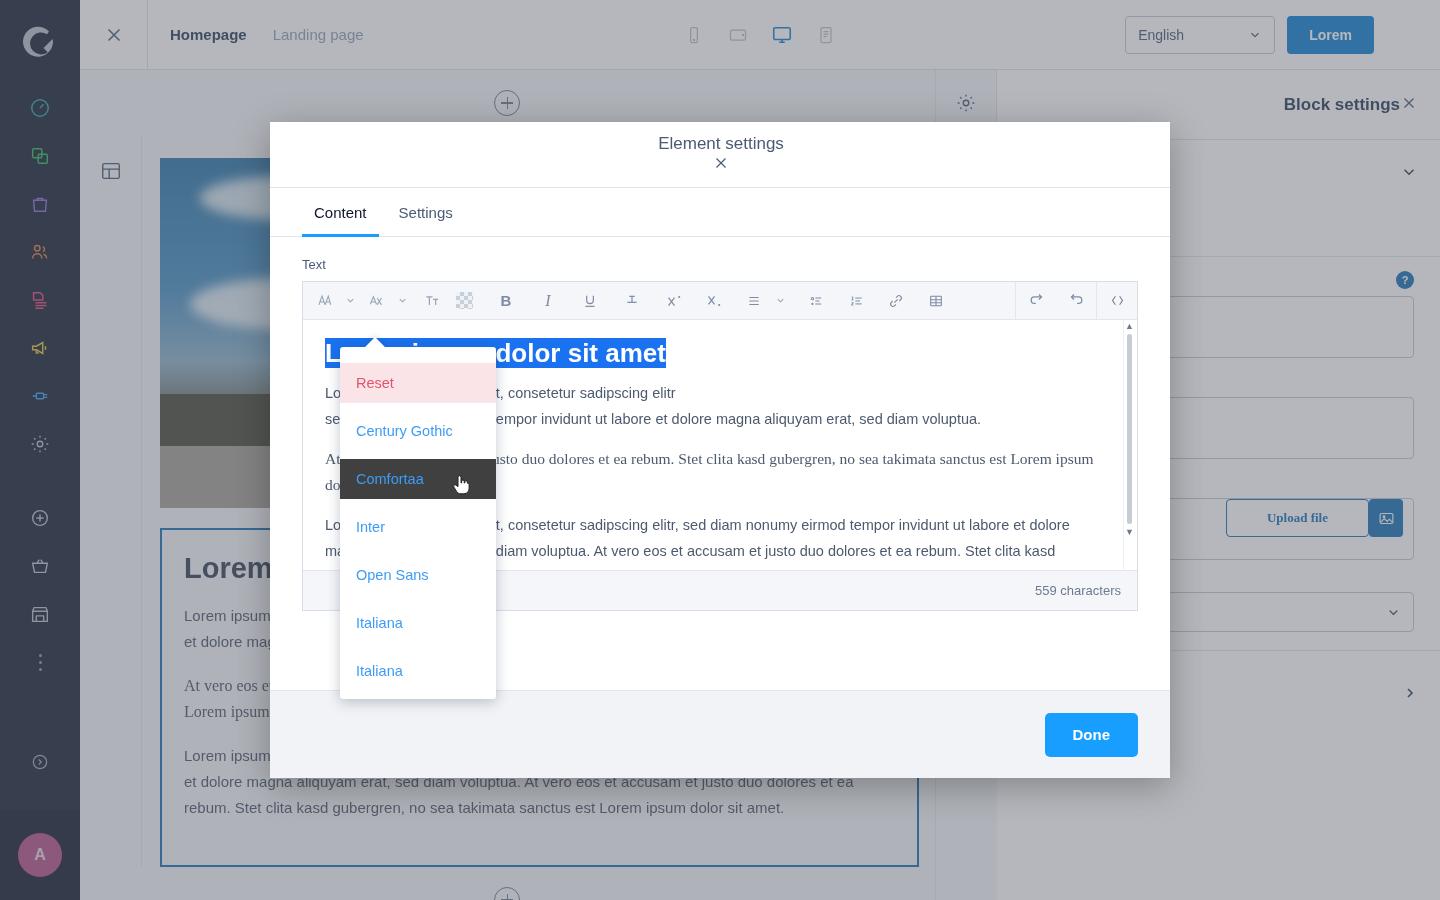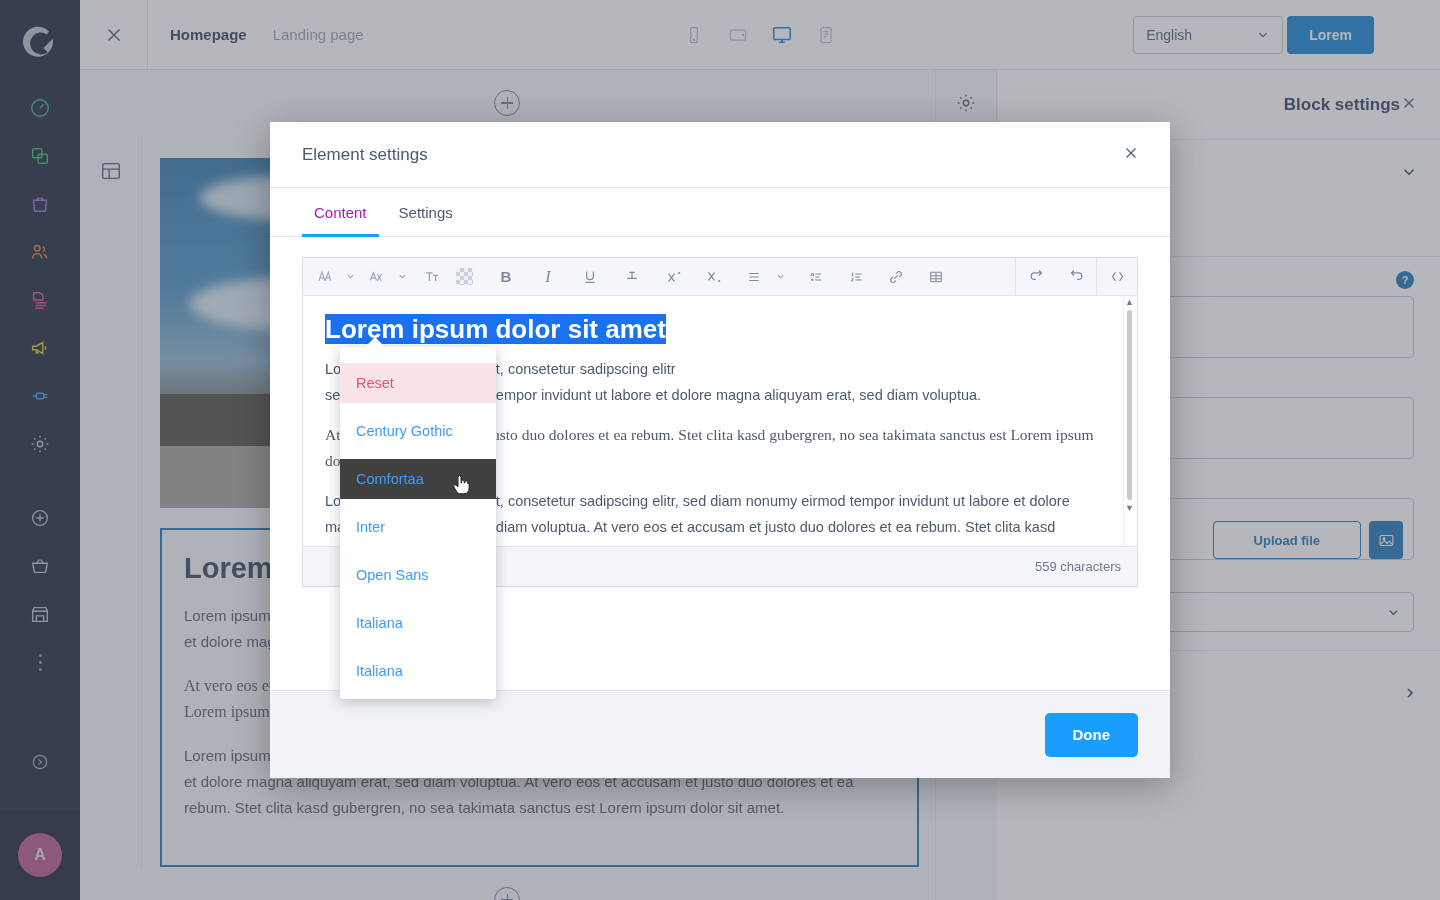--- a/index.html
+++ b/index.html
@@ -40,21 +40,21 @@
   .tb-close {
     width: 68px; height: 70px; display: flex; align-items: center; justify-content: center;
     border-right: 1px solid #dfe3e8; cursor: pointer; color: #4a5b75;
   }
   .tb-tabs { display: flex; align-items: center; gap: 26px; padding-left: 22px; }
   .tb-tab { font-size: 15px; color: #95a0b3; cursor: pointer; }
   .tb-tab.active { color: #2c3e5d; font-weight: 700; }
   .tb-devices { position: absolute; left: 50%; transform: translateX(-50%); display: flex; gap: 14px; }
   .dev-btn { width: 30px; height: 30px; display: flex; align-items: center; justify-content: center; cursor: pointer; color: #b6bfcc; }
   .dev-btn.active { color: #0f80d3; }
-  .tb-right { margin-left: auto; display: flex; align-items: flex-end; gap: 4px; padding-right: 66px; }
+  .tb-right { margin-left: auto; display: flex; align-items: flex-end; gap: 12px; padding-right: 66px; }
   .lang-select {
     width: 150px; height: 38px; border: 1px solid #c2cad6; border-radius: 4px;
     display: flex; align-items: center; justify-content: space-between;
     padding: 0 12px; font-size: 14px; color: #4a5b75; background: #fff; cursor: pointer;
   }
   .save-btn {
     height: 38px; padding: 0 22px; background: #0f80d3; color: #fff;
     border: none; border-radius: 4px; font-size: 14px; font-weight: 700; cursor: pointer;
     font-family: inherit;
   }
@@ -125,21 +125,21 @@
   .rp-input {
     width: 100%; height: 62px; border: 1px solid #c2cad6; border-radius: 4px; background: #fff;
   }
   .rp-input.sm { height: 40px; display:flex; align-items:center; justify-content:flex-end; padding-right:12px;}
   .help-dot {
     width: 18px; height: 18px; border-radius: 50%; background: #1a72b8; color: #fff;
     font-size: 11px; font-weight: 700; display: flex; align-items: center; justify-content: center; cursor: pointer;
   }
   .upload-row {
     border: 1px solid #c2cad6; border-radius: 4px; height: 62px; display: flex;
-    align-items: flex-end; justify-content: flex-end; gap: 8px; padding: 0 10px;
+    align-items: flex-start; justify-content: flex-end; gap: 0; padding: 0 10px; font-family: Liberation Serif, serif;
   }
   .upload-btn {
     height: 38px; padding: 0 40px; border: 1px solid #1a72b8; border-radius: 4px;
     color: #1a72b8; background: #fff; font-size: 13px; font-weight: 700; cursor: pointer; font-family: inherit;
   }
   .upload-icon-btn {
     width: 34px; height: 38px; background: #1a72b8; border-radius: 4px; color: #fff;
     display: flex; align-items: center; justify-content: center; cursor: pointer;
   }
   .rp-more { height: 84px; display:flex; align-items:center; justify-content:flex-end; padding-right:22px; border-top:1px solid #e2e5ea; cursor:pointer;}
@@ -149,30 +149,30 @@
     position: absolute; inset: 0; background: rgba(90,96,106,.45); z-index: 20;
   }
 
   
   .modal {
     position: absolute; left: 270px; top: 122px; width: 900px; height: 656px;
     background: #fff; z-index: 30; box-shadow: 0 8px 34px rgba(0,0,0,.28);
     display: flex; flex-direction: column;
   }
   .m-head {
-    height: 66px; display: flex; align-items: center; justify-content: space-between;
-    padding: 0 30px 0 32px; border-bottom: 1px solid #e2e5ea;
+    height: 66px; display: flex; align-items: center; justify-content: center;
+    padding: 0 30px 0 32px; border-bottom: 1px solid #e2e5ea; flex-direction: column;
   }
   .m-title { font-size: 17px; color: #4a5b75; }
   .m-tabs { display: flex; gap: 8px; padding: 0 32px; border-bottom: 1px solid #e2e5ea; }
   .m-tab {
     padding: 16px 12px 13px 12px; font-size: 15px; color: #4a5b75; cursor: pointer;
     border-bottom: 3px solid transparent; margin-bottom: -1px;
   }
-  .m-tab.active { color: #a21caf; border-bottom-color: #189eff; }
+  .m-tab.active { color: #0f172a; border-bottom-color: #189eff; }
   .m-body { flex: 1; padding: 20px 32px 0 32px; position: relative; }
   .m-label { font-size: 13px; color: #4a5b75; margin-bottom: 9px; }
 
   .editor { border: 1px solid #d9dee6; }
   .toolbar {
     height: 38px; background: #f4f6f9; border-bottom: 1px solid #e3e7ed;
     display: flex; align-items: center; padding-left: 8px;
   }
   .tbtn {
     min-width: 26px; height: 30px; display: flex; align-items: center; justify-content: center;
@@ -520,20 +520,21 @@
           </svg>
       </span>
     </div>
 
     <div class="m-tabs">
       <div class="m-tab active">Content</div>
       <div class="m-tab">Settings</div>
     </div>
 
     <div class="m-body">
+      <div class="m-label">Text</div>
 
       <div class="editor">
         <div class="toolbar">
           <div class="tbtn">
             <svg width="17" height="15" viewBox="0 0 24 24" fill="none" stroke="currentColor" stroke-width="1.7">
                 <path d="M3 19L8 5l5 14M4.8 14.5h6.4M13 19L18 5l4 14M14.8 14.5h6"></path>
               </svg>
           </div>
           <div class="tbtn">
             <svg width="11" height="11" viewBox="0 0 24 24" fill="none" stroke="currentColor" stroke-width="2.2">

